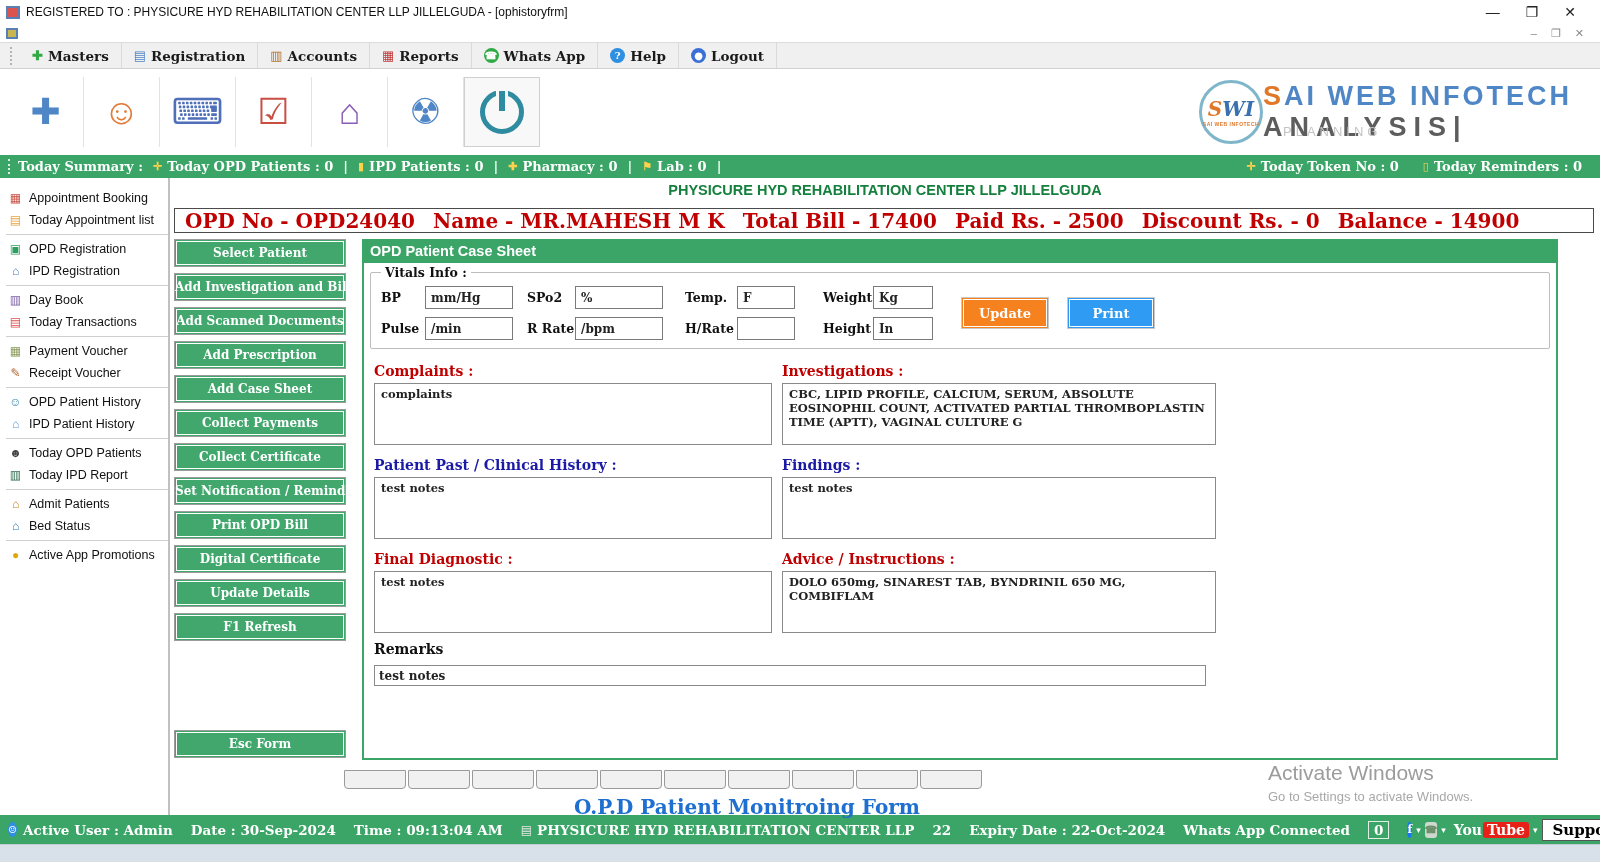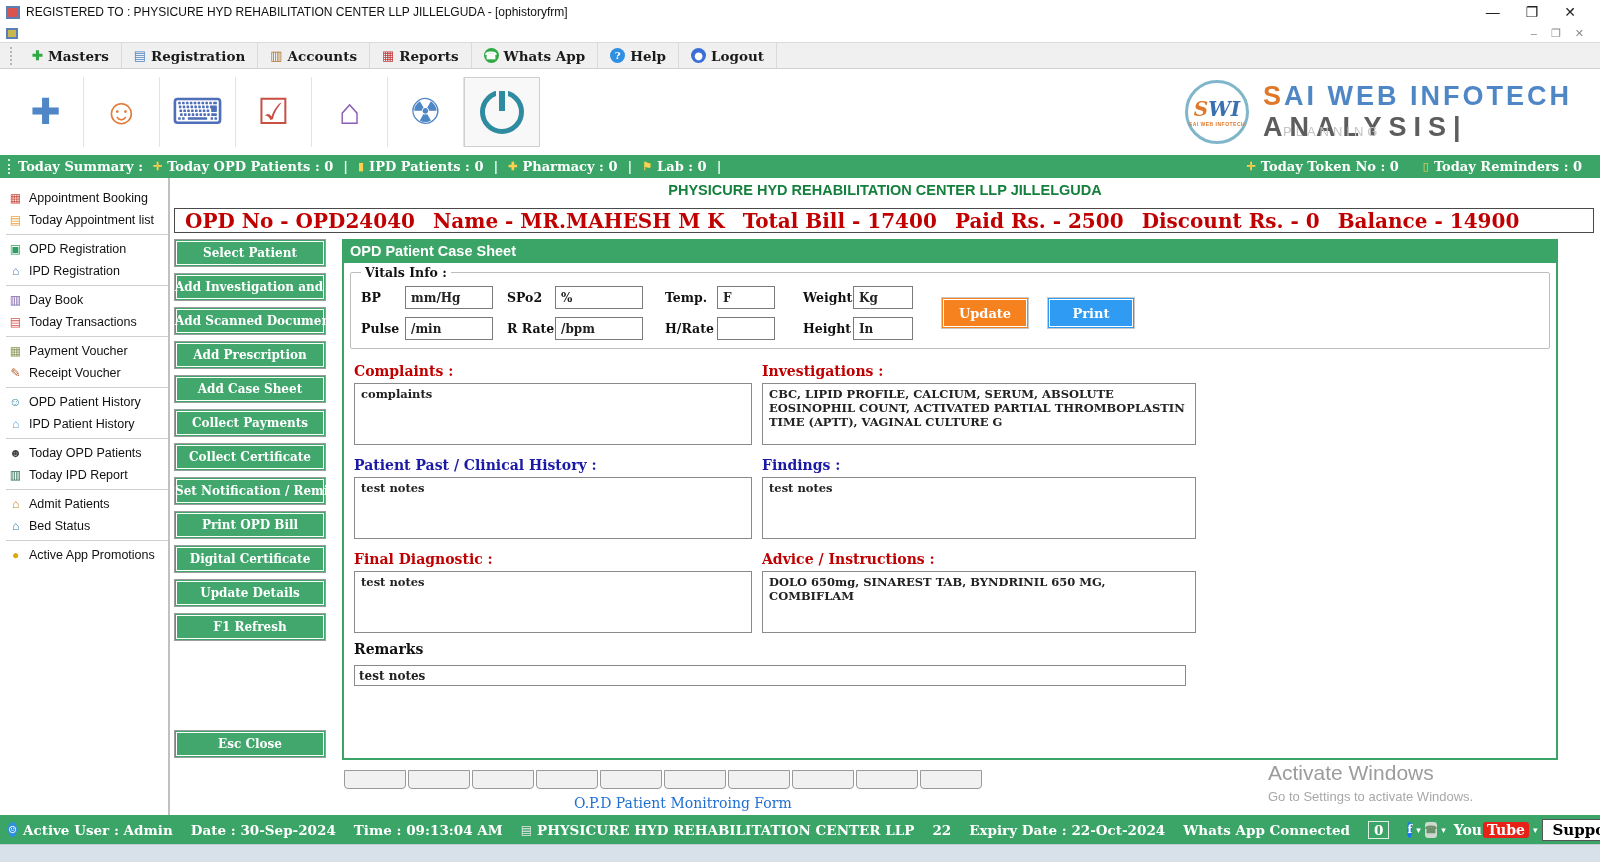--- a/index.html
+++ b/index.html
@@ -37,21 +37,21 @@
   .toolbar { height:86px; background:#fff; display:flex; align-items:center; padding:0 8px; }
   .tool-tile { width:76px; height:70px; display:flex; align-items:center; justify-content:center;
     border-right:1px solid #e3e3e3; cursor:pointer; }
   .tool-tile .big { font-size:36px; }
   .tt1 { color:#4f86c6; } .tt2 { color:#e07b39; } .tt3 { color:#4f6fb8; }
   .tt4 { color:#c94f43; } .tt5 { color:#8a5fb5; } .tt6 { color:#4f86c6; }
   .power-tile { border:1px solid #cfcfcf; background:#f8f8f8; }
   .power-ring { width:44px; height:44px; border:5px solid #2e8ba0; border-radius:50%; position:relative; }
   .power-ring::before { content:""; position:absolute; left:50%; top:-7px; transform:translateX(-50%);
     width:6px; height:20px; background:#2e8ba0; border:3px solid #f8f8f8; }
-  .brand { margin-left:auto; display:flex; align-items:center; gap:14px; padding-right:20px; }
+  .brand { margin-left:auto; display:flex; align-items:center; padding-right:20px; }
   .swi-circle { width:64px; height:64px; border-radius:50%; border:3px solid #7fb6c9; display:flex;
     flex-direction:column; align-items:center; justify-content:center; }
   .swi-abbr { font-family:"DejaVu Serif", serif; font-style:italic; font-weight:bold; font-size:20px; color:#3a6fb0; }
   .swi-abbr::first-letter { color:#e0782a; }
   .swi-sub { font-size:5px; color:#e0782a; font-weight:bold; letter-spacing:.5px; }
   .brand-text { position:relative; }
   .brand-name { display:block; font-weight:bold; font-size:27px; letter-spacing:3px; color:#4f86c6; }
   .brand-name::first-letter { color:#e0782a; }
   .brand-tagline { display:block; font-weight:bold; font-size:27px; letter-spacing:7px; color:#5d5d5d; }
   .brand-tagline-bg { position:absolute; left:20px; bottom:4px; font-size:13px; letter-spacing:4px; color:#c4c4c4; }
@@ -78,21 +78,21 @@
   .c13{color:#c47f17;} .c14{color:#2a7fb8;} .c15{color:#e0a800;}
 
   .main { flex:1; background:#fff; position:relative; padding-top:4px; }
   .center-title { text-align:center; color:#15803d; font-weight:bold; font-size:14.5px; height:22px; }
   .patient-bar { margin:4px 6px 6px 4px; border:1px solid #4a4a4a; background:#fff; height:25px;
     display:flex; align-items:center; padding:0 10px; font-family:"DejaVu Serif", serif;
     font-weight:bold; font-size:20px; color:#c00000; }
   .patient-bar span { margin-right:18px; white-space:nowrap; }
 
   .content-row { display:flex; margin-left:4px; height:521px; }
-  .btn-col { width:168px; display:flex; flex-direction:column; padding-right:16px; }
+  .btn-col { width:188px; display:flex; flex-direction:column; padding-right:16px; }
   .green-btn { height:28px; margin-bottom:6px; background:#41a76d; border:1px solid #9c9c9c;
     outline:1px solid #fff; outline-offset:-3px; color:#fff; font-family:"DejaVu Serif", serif;
     font-weight:bold; font-size:12px; cursor:pointer; width:100%; white-space:nowrap; }
   .esc-btn { margin-top:auto; margin-bottom:2px; }
 
   .panel { flex:1; margin-right:42px; display:flex; flex-direction:column; }
   .panel-header { height:24px; background:#3ba467; color:#fff; font-weight:bold; font-size:14.5px;
     padding-left:8px; display:flex; align-items:center; }
   .panel-body { flex:1; border:2px solid #3ba467; border-top:none; background:#fff; padding:2px 6px; }
 
@@ -119,21 +119,21 @@
   .sec textarea { width:100%; height:62px; border:1px solid #8a8a8a; resize:none;
     font-family:"DejaVu Serif", serif; font-weight:bold; font-size:11.5px; color:#222; padding:3px 6px; }
   .remarks-wrap { margin:4px 0 0 4px; }
   .remarks-input { width:832px; height:21px; border:1px solid #8a8a8a; font-family:"DejaVu Serif", serif;
     font-weight:bold; font-size:12px; color:#222; padding:0 4px; margin-top:4px; display:block; }
 
   .tabs-row { display:flex; gap:2px; margin:10px 0 0 174px; }
   .tab-blank { width:62px; height:19px; background:#f1f1f1; border:1px solid #9a9a9a;
     border-radius:0 0 4px 4px; cursor:pointer; }
   .form-caption { margin:6px 0 0 404px; color:#1e6fd0; font-family:"DejaVu Serif", serif;
-    font-weight:normal; font-size:14px; }
+    font-weight:bold; font-size:20px; }
 
   .watermark { position:absolute; left:1098px; top:583px; color:#9c9c9c; text-align:left; pointer-events:none; }
   .wm1 { font-size:21px; }
   .wm2 { font-size:13px; margin-top:4px; color:#a8a8a8; }
 
   
   .statusbar { height:29px; background:#3ba467; display:flex; align-items:center; color:#fff;
     font-family:"DejaVu Serif", serif; font-weight:bold; font-size:13.5px; padding:0 8px; white-space:nowrap; }
   .sb-sep { width:1px; height:20px; background:rgba(255,255,255,.85); margin:0 9px; }
   .sb-ico-user { width:15px; height:15px; border-radius:50%; background:#2f8fe0; color:#fff; font-size:10px;
@@ -379,21 +379,21 @@
         <button class="green-btn">Add Scanned Documents</button>
         <button class="green-btn">Add Prescription</button>
         <button class="green-btn">Add Case Sheet</button>
         <button class="green-btn">Collect Payments</button>
         <button class="green-btn">Collect Certificate</button>
         <button class="green-btn">Set Notification / Reminders</button>
         <button class="green-btn">Print OPD Bill</button>
         <button class="green-btn">Digital Certificate</button>
         <button class="green-btn">Update Details</button>
         <button class="green-btn">F1 Refresh</button>
-        <button class="green-btn esc-btn">Esc Close</button>
+        <button class="green-btn esc-btn">Esc Form</button>
       </div>
 
       <div class="panel">
         <div class="panel-header">OPD Patient Case Sheet</div>
         <div class="panel-body">
 
           <fieldset class="vitals">
             <legend>Vitals Info :</legend>
             <div class="vgrid">
               <div class="vrow">

